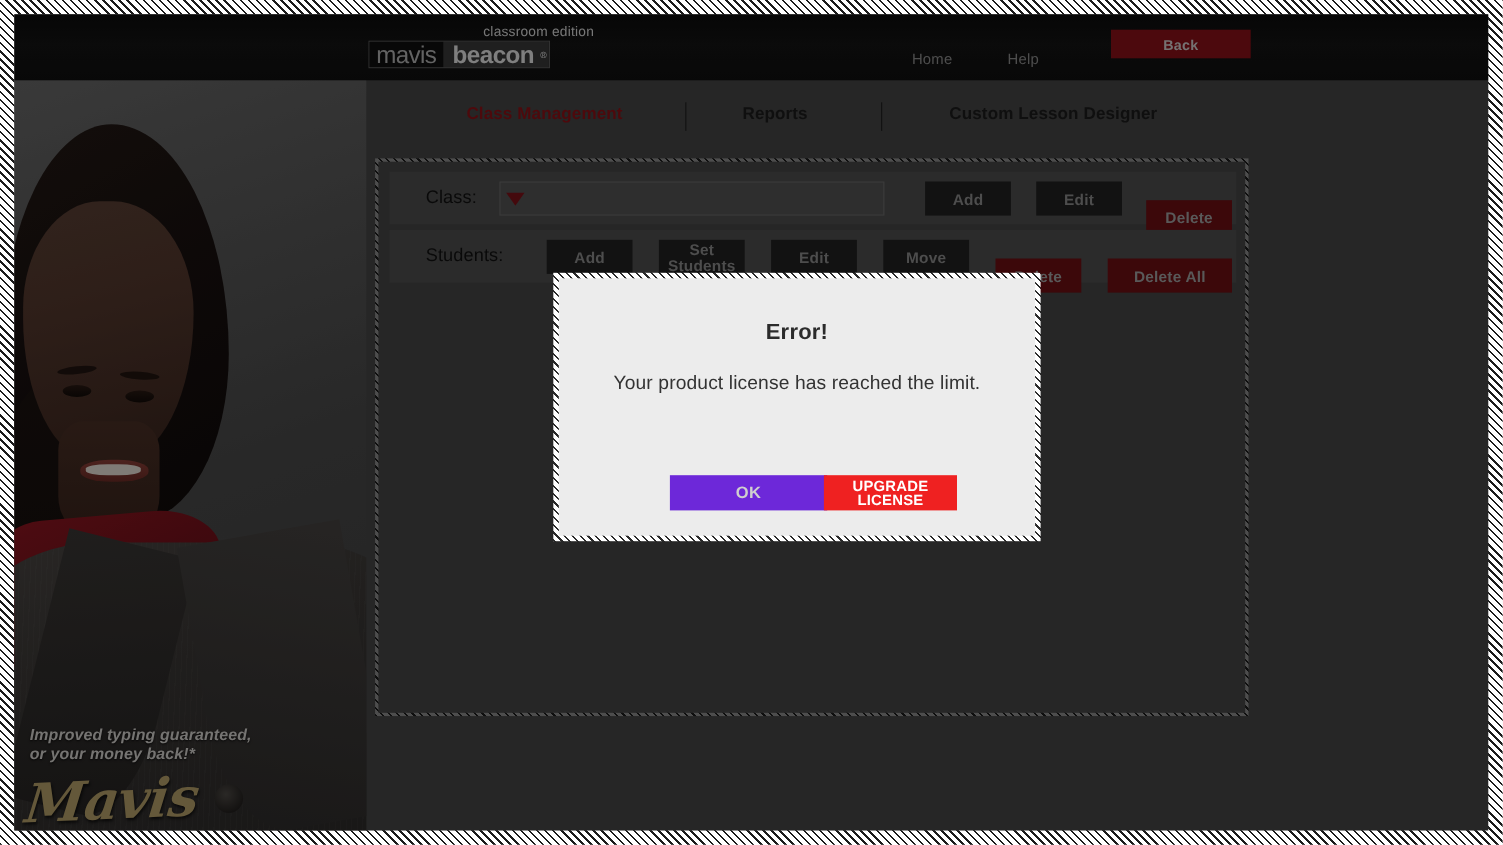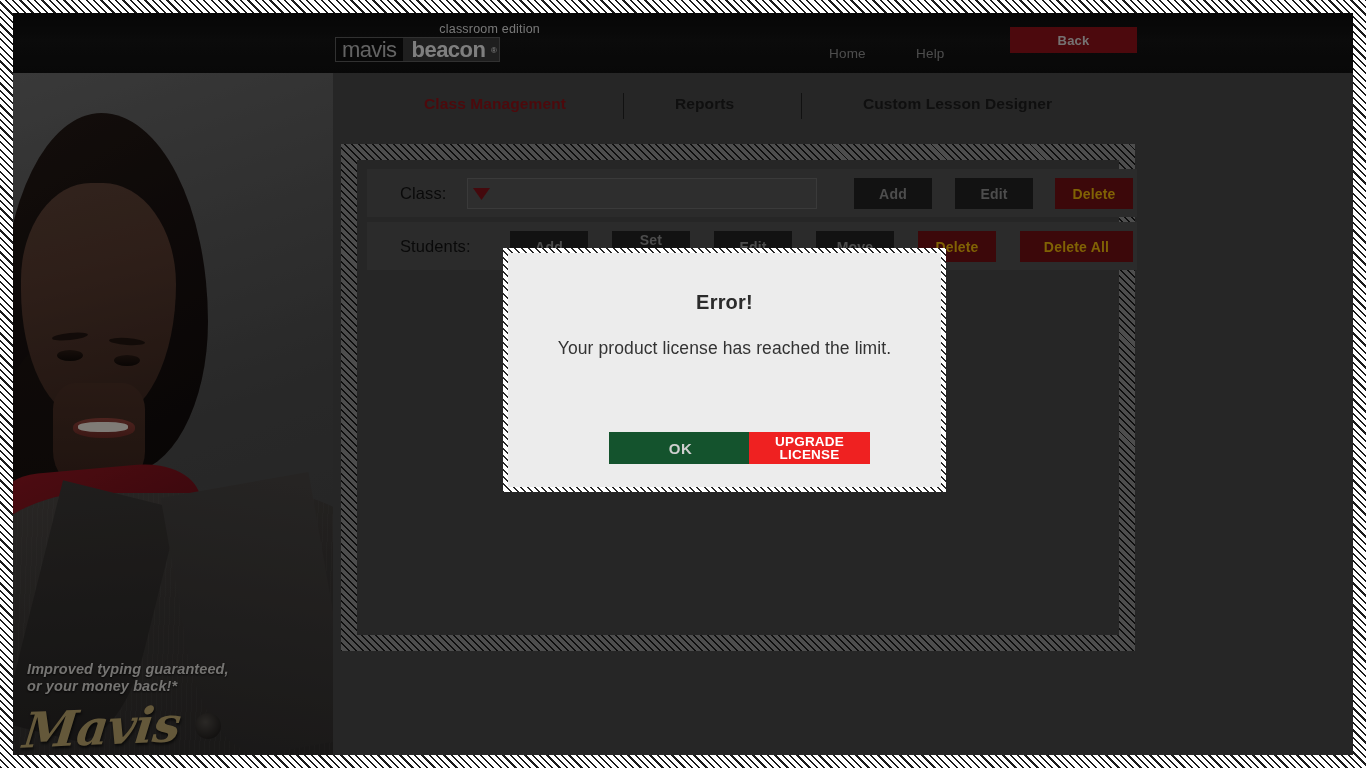--- a/index.html
+++ b/index.html
@@ -305,21 +305,21 @@
   .tab-div-1 { left: 610px; }
   .tab-div-2 { left: 788px; }
 
   
   .panel {
     position: absolute;
     left: 328px;
     top: 131px;
     width: 794px;
     height: 507px;
-    padding: 16px;
+    padding: 3px;
     background-image: repeating-linear-gradient(
         45deg,
         #1b1b1b 0px, #1b1b1b 1.4px,
         #8d8d8d 1.4px, #8d8d8d 5px
     );
     z-index: 3;
   }
   .panel-inner {
     width: 100%;
     height: 100%;
@@ -385,21 +385,22 @@
     border: none;
     line-height: 14px;
     white-space: pre-line;
   }
   .btn-dark {
     background: #222222;
     color: #8c8c8c;
   }
   .btn-red {
     background: #6d0f13;
-    color: #eab308;
+    color: #a3a3a3;
+    margin-top: 17px;
   }
 
   
   .b-class-add    { left: 487px; width: 78px; }
   .b-class-edit   { left: 588px; width: 78px; }
   .b-class-delete { left: 688px; width: 78px; }
 
   
   .b-st-add       { left: 143px; width: 78px; }
   .b-st-setpw     { left: 245px; width: 78px; }
@@ -470,21 +471,21 @@
     justify-content: center;
     text-align: center;
     border: none;
     font-weight: bold;
     line-height: 13px;
     white-space: pre-line;
   }
   .modal-ok {
     left: 101px;
     width: 143px;
-    background: #14532d;
+    background: #6d28d9;
     color: #cfcfcf;
     font-size: 15px;
     letter-spacing: .4px;
   }
   .modal-upgrade {
     left: 241px;
     width: 121px;
     background: #ef2121;
     color: #ffffff;
     font-size: 13.5px;

